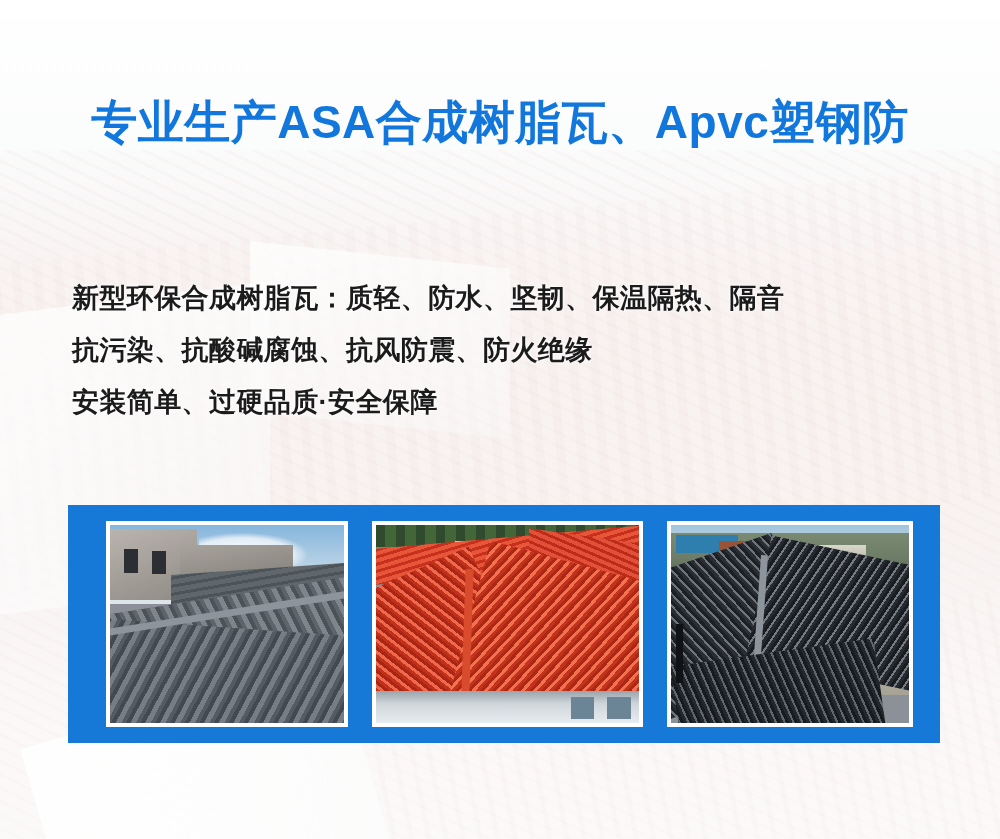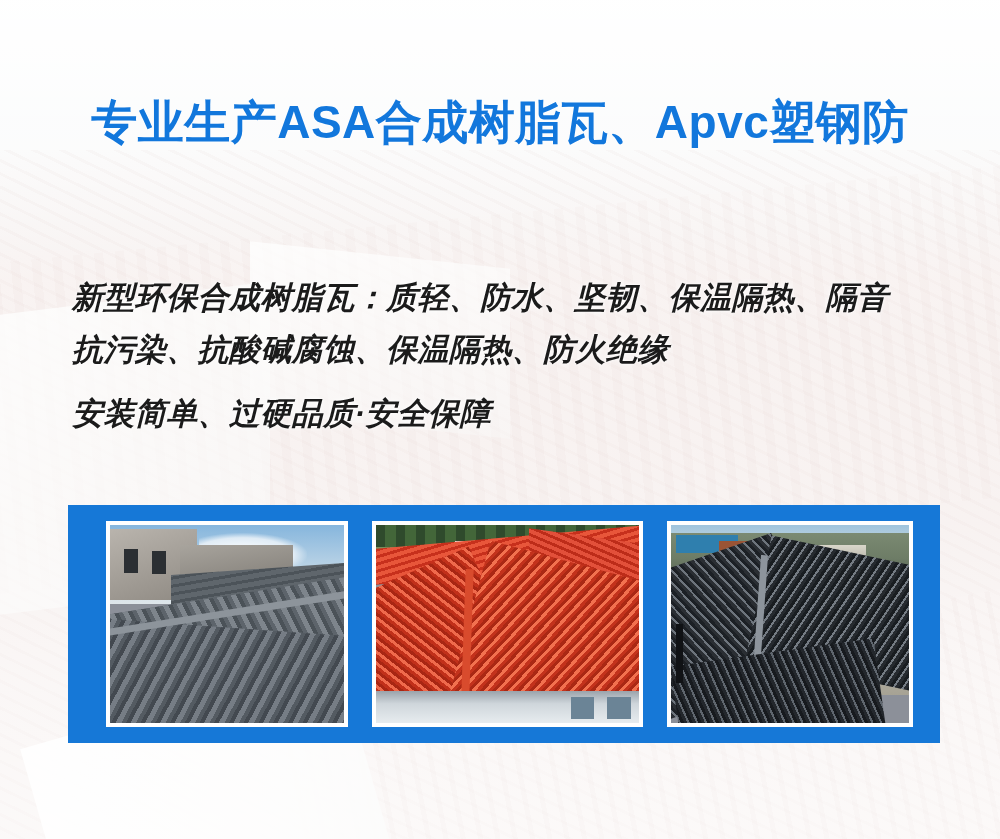--- a/index.html
+++ b/index.html
@@ -98,30 +98,29 @@
     white-space:nowrap;
   }
 
   
   .copy{
     position:absolute;left:72px;top:272px;width:900px;
     z-index:5;
   }
   .copy .cp-line{
     display:block;
-    font-size:31px;
+    font-size:27px;
     font-weight:bold;
     line-height:52px;
     color:#1b1b1b;
     letter-spacing:.4px;
     text-shadow:0 0 3px rgba(255,255,255,.95), 0 0 6px rgba(255,255,255,.8);
     white-space:nowrap;
-    font-style:italic;
-  }
-  .copy .cp-line.gap{margin-top:12px;}
+  }
+  .copy .cp-line.gap{margin-top:0;}
 
   
   .gallery{
     position:absolute;left:68px;top:505px;
     width:872px;height:238px;
     background:#1678D7;
     z-index:6;
     display:flex;
     align-items:center;
     padding:0 38px;
@@ -252,21 +251,21 @@
     <div class="bg-white-slab"></div>
     <div class="bg-haze"></div>
   </div>
 
   <div class="headline">
     <span class="hl-line">专业生产ASA合成树脂瓦、Apvc塑钢防</span>
   </div>
 
   <div class="copy">
     <span class="cp-line">新型环保合成树脂瓦：质轻、防水、坚韧、保温隔热、隔音</span>
-    <span class="cp-line">抗污染、抗酸碱腐蚀、保温隔热、防火绝缘</span>
+    <span class="cp-line">抗污染、抗酸碱腐蚀、抗风防震、防火绝缘</span>
     <span class="cp-line gap">安装简单、过硬品质·安全保障</span>
   </div>
 
   <div class="gallery">
 
     <div class="photo photo-1">
       <div class="photo-inner">
         <div class="p1-sky"></div>
         <div class="p1-cloud"></div>
         <div class="p1-bldg"></div>

